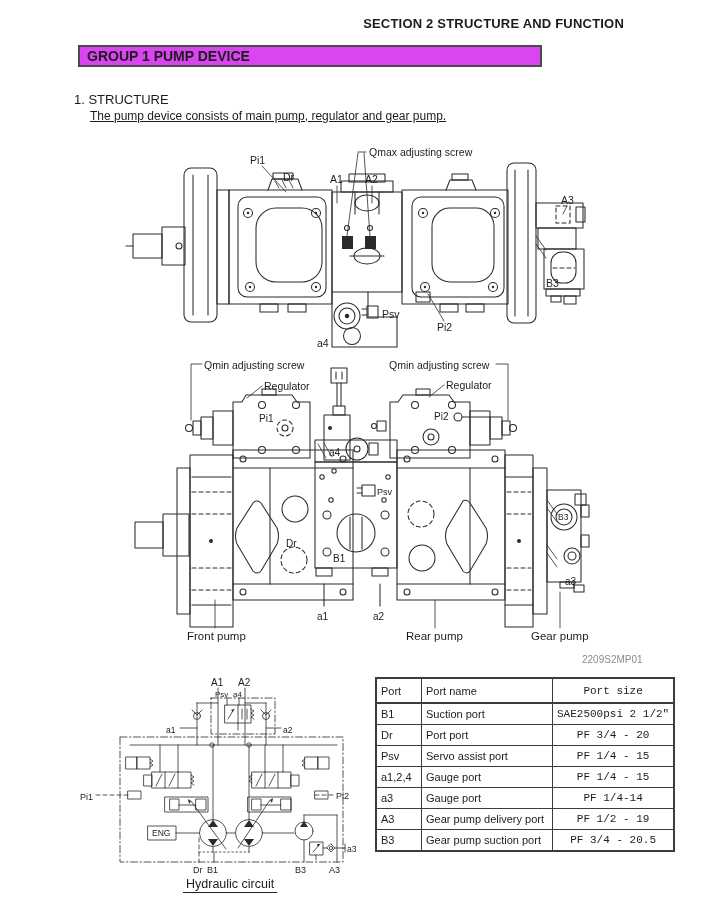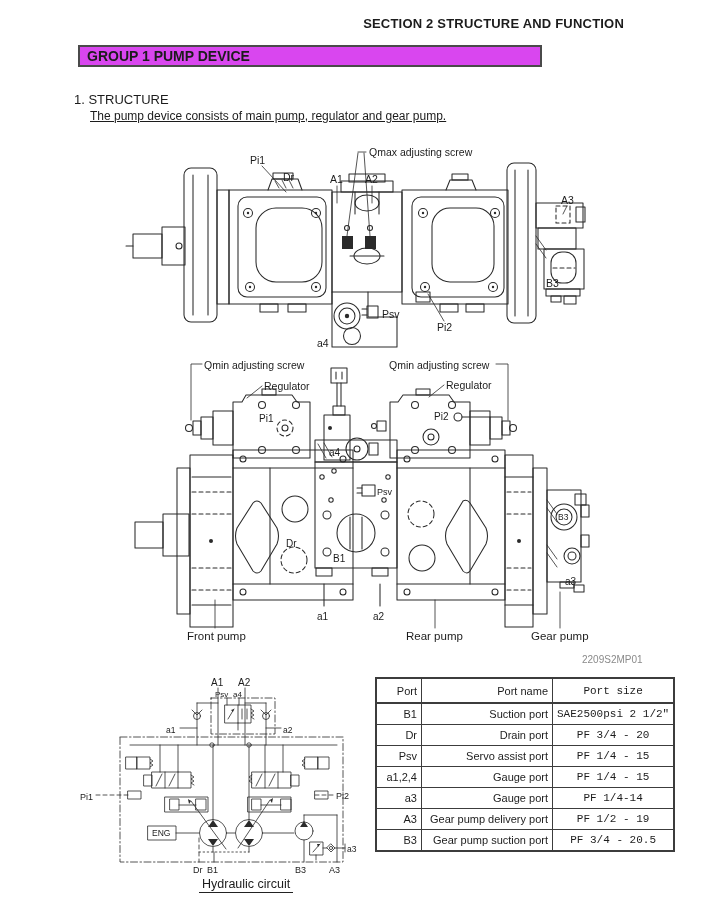--- a/index.html
+++ b/index.html
@@ -26,33 +26,32 @@
   .thin, .thin *{stroke-width:.8;}
   .dash{stroke-dasharray:4 3;}
   .dot{stroke-dasharray:1.5 2.6;}
   .dd{stroke-dasharray:7 2.5 1.5 2.5;}
   .fillb{fill:#2a2a2a;stroke:none;}
   .t105{font-size:10.5px;} .t10{font-size:10px;} .t115{font-size:11.5px;}
   .t9{font-size:9px;} .t85{font-size:8.5px;} .t8{font-size:8px;}
   #circuit-caption{
     left:183px;top:877px;font-size:12.5px;padding:0 3px 1px 3px;
     border-bottom:1.3px solid #222;
-    margin-left:16px;
   }
   #port-table{
     left:375px;top:677px;border-collapse:collapse;table-layout:fixed;
     font-size:11px;border:2px solid #3c3c3c;
   }
   #port-table th,#port-table td{
     border:1.2px solid #3c3c3c;height:20px;padding:0 4px;font-weight:normal;
     overflow:hidden;white-space:nowrap;
   }
   #port-table thead th{height:23px;border-bottom:2.4px solid #3c3c3c;}
-  .c-port{width:36px;text-align:right;border-radius:7px;}
-  .c-name{width:122px;text-align:right;}
+  .c-port{width:36px;text-align:left;border-radius:7px;}
+  .c-name{width:122px;text-align:left;}
   .c-size{width:92px;text-align:center;font-family:Liberation Mono, monospace;}
 </style>
 </head>
 <body>
 
 <div class="abs" id="section-title">SECTION 2 STRUCTURE AND FUNCTION</div>
 <div class="abs" id="group-bar">GROUP 1 PUMP DEVICE</div>
 <div class="abs" id="structure-heading">1. STRUCTURE</div>
 <div class="abs" id="structure-body">The pump device consists of main pump, regulator and gear pump.</div>
 
@@ -485,21 +484,21 @@
     </tr>
   </thead>
   <tbody>
     <tr>
       <td class="c-port">B1</td>
       <td class="c-name">Suction port</td>
       <td class="c-size">SAE2500psi 2 1/2"</td>
     </tr>
     <tr>
       <td class="c-port">Dr</td>
-      <td class="c-name">Drain port</td>
+      <td class="c-name">Port port</td>
       <td class="c-size">PF 3/4 - 20</td>
     </tr>
     <tr>
       <td class="c-port">Psv</td>
       <td class="c-name">Servo assist port</td>
       <td class="c-size">PF 1/4 - 15</td>
     </tr>
     <tr>
       <td class="c-port">a1,2,4</td>
       <td class="c-name">Gauge port</td>

